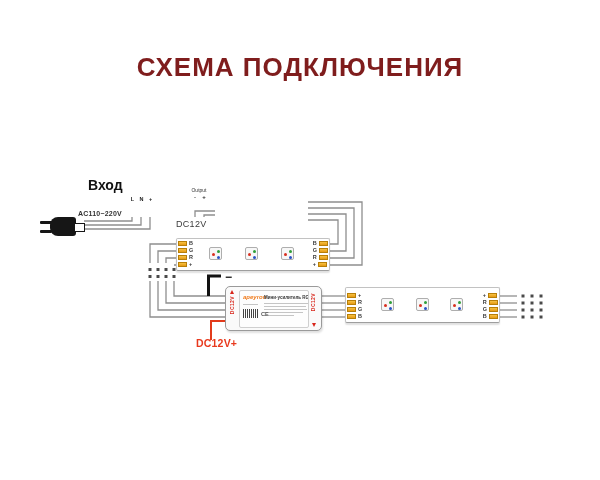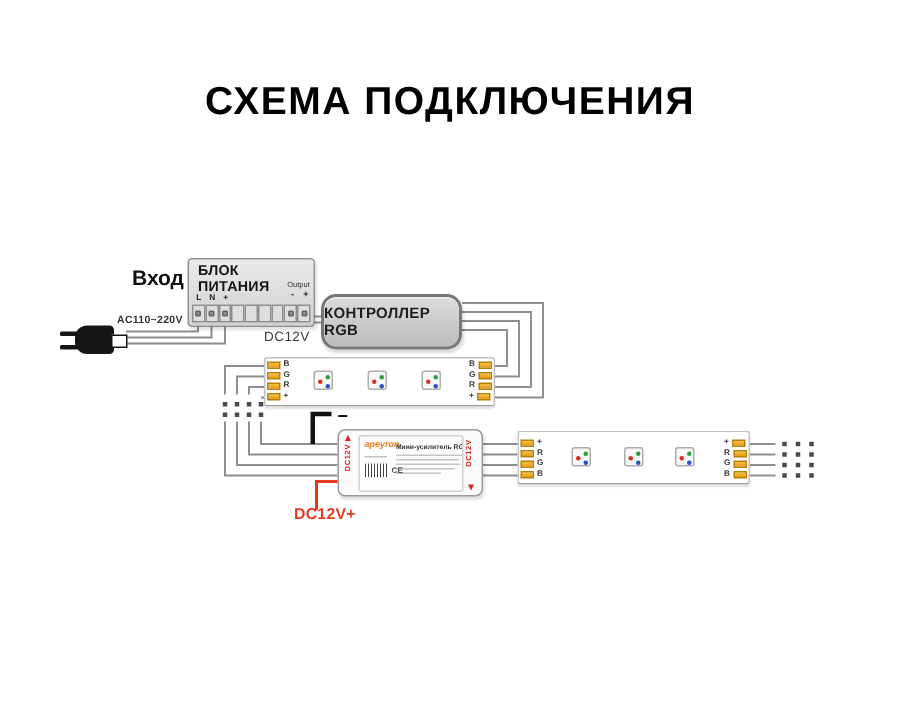--- a/index.html
+++ b/index.html
@@ -1,19 +1,19 @@
 <!DOCTYPE html>
 <html><head>
 <meta charset="utf-8">
 <style>
   html,body{margin:0;padding:0;background:#fff;}
   .canvas{position:relative;width:600px;height:480px;background:#fff;overflow:hidden;
           font-family:"Liberation Sans",sans-serif;}
   .title{position:absolute;left:0;top:52px;width:600px;text-align:center;
-         font-size:26px;font-weight:700;letter-spacing:1px;color:#000000;}
+         font-size:26px;font-weight:700;letter-spacing:1px;color:#7f1d1d;}
   .wires{position:absolute;left:0;top:0;pointer-events:none;}
 
   
   .prong{position:absolute;width:12px;height:3px;background:#161616;border-radius:1px;}
   .plug-body{position:absolute;left:50px;top:217px;width:26px;height:19px;background:#161616;
              border-radius:8px 3px 3px 8px;}
   .plug-neck{position:absolute;left:74px;top:223px;width:11px;height:9px;background:#fff;
              border:1.5px solid #161616;box-sizing:border-box;}
   .vhod{position:absolute;left:88px;top:177px;font-size:14px;font-weight:700;color:#111;}
   .ac{position:absolute;left:78px;top:210px;font-size:7px;font-weight:700;color:#333;letter-spacing:.2px;}
@@ -150,58 +150,28 @@
     <path d="M225 321 H211 V340" stroke="#e23b1c" stroke-width="2" fill="none"></path>
   </svg>
 
   <span class="prong" style="left:40px;top:221px"></span>
   <span class="prong" style="left:40px;top:230px"></span>
   <span class="plug-body"></span>
   <span class="plug-neck"></span>
   <span class="vhod">Вход</span>
   <span class="ac">AC110~220V</span>
 
-  <div class="psu">
-    <div class="psu-name">
-      <div>БЛОК</div>
-      <div>ПИТАНИЯ</div>
-    </div>
-    <div class="tstrip">
-        <div class="cell">
-          <span class="screw"></span>
-        </div>
-        <div class="cell">
-          <span class="screw"></span>
-        </div>
-        <div class="cell">
-          <span class="screw"></span>
-        </div>
-        <div class="cell"></div>
-        <div class="cell"></div>
-        <div class="cell"></div>
-        <div class="cell"></div>
-        <div class="cell">
-          <span class="screw"></span>
-        </div>
-        <div class="cell">
-          <span class="screw"></span>
-        </div>
-      </div>
-  </div>
   <span class="tlabel" style="left:128px">L</span>
   <span class="tlabel" style="left:137px">N</span>
   <span class="tlabel" style="left:146px">+</span>
   <span class="out-label">Output</span>
   <span class="pol" style="left:191px">-</span>
   <span class="pol" style="left:200px">+</span>
   <span class="dc12v">DC12V</span>
 
-  <div class="controller">
-    <span>КОНТРОЛЛЕР RGB</span>
-  </div>
 
   <div class="strip" style="left:176px;top:238px;width:154px;height:33px"></div>
   <div class="pins side-left" style="left:178px;top:241px">
       <div class="pin-row">
         <span class="pad"></span>
         <span class="pin-label">B</span>
       </div>
       <div class="pin-row">
         <span class="pad"></span>
         <span class="pin-label">G</span>

